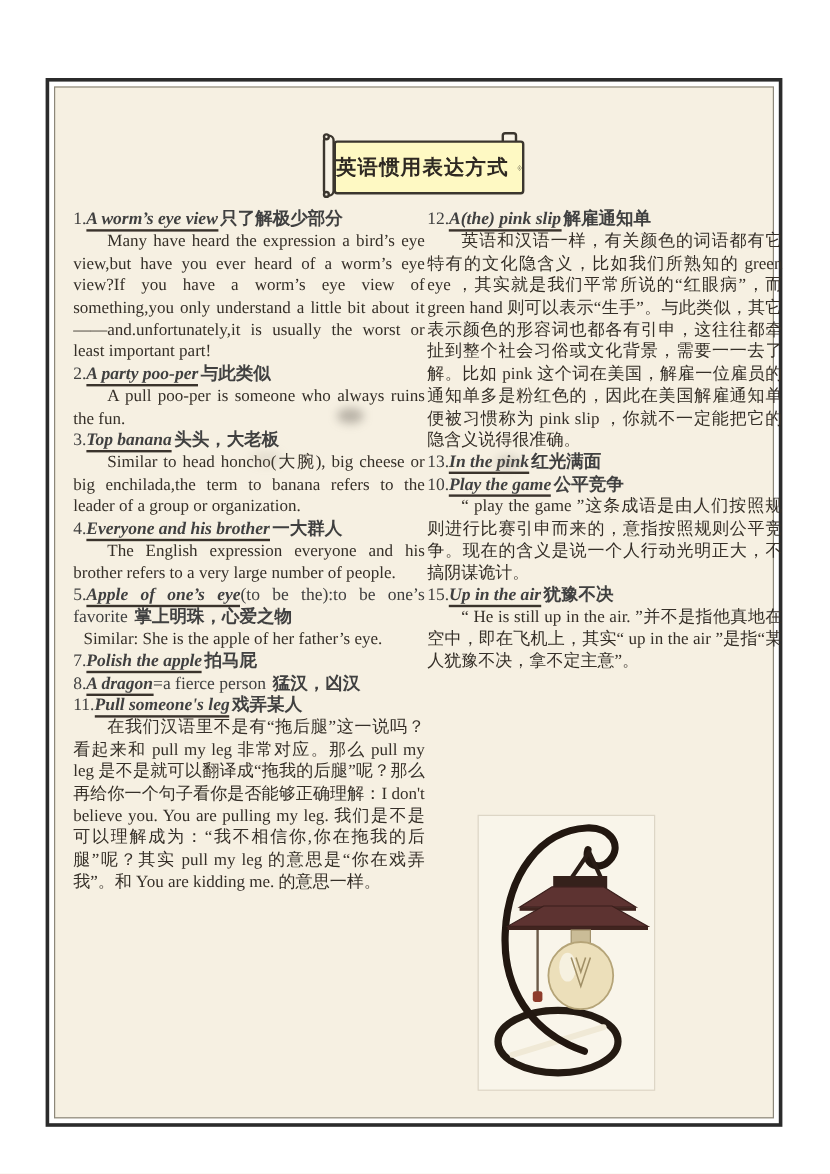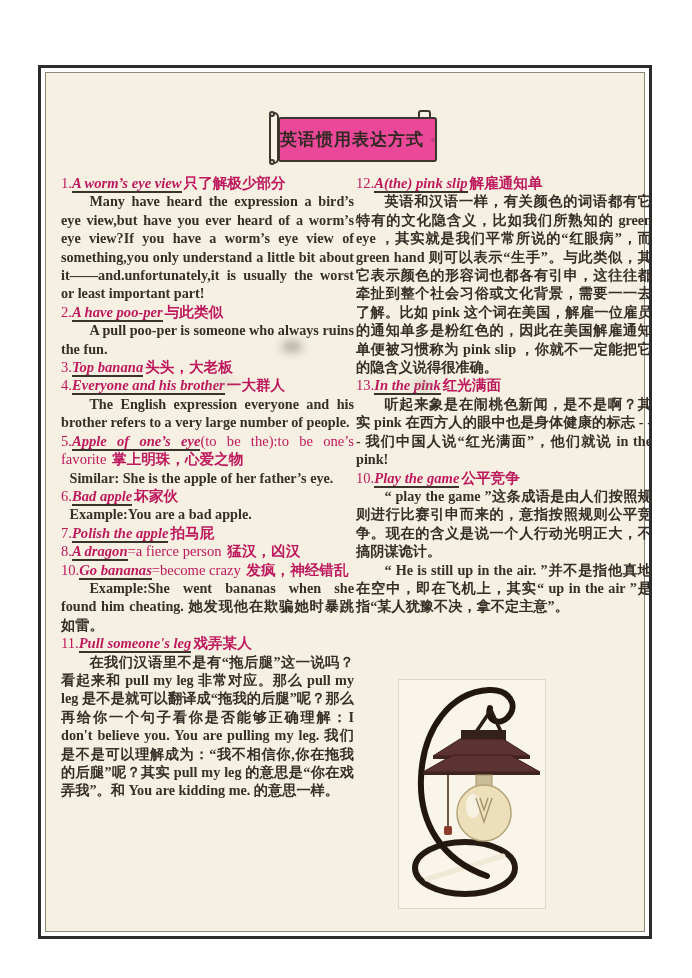--- a/index.html
+++ b/index.html
@@ -13,45 +13,45 @@
     box-sizing:border-box;border:3px solid #2b2b2b;background:#ffffff;
   }
   .inner{
     position:absolute;left:4px;top:4px;right:4px;bottom:4px;
     border:1px solid #8d877a;background:#f6f0e2;
   }
   
   .banner{position:absolute;left:228px;top:44px;width:170px;height:52px;}
   .banner-box{
     position:absolute;left:9px;top:5px;right:2px;bottom:2px;
-    background:#ec4899;border:2px solid #3b362e;border-radius:3px;
+    background:#fef9c3;border:2px solid #3b362e;border-radius:3px;
     display:flex;align-items:center;justify-content:center;gap:7px;
   }
   .banner-roll{
     position:absolute;left:0;top:0;width:10px;height:52px;
     box-sizing:border-box;border:2px solid #3b362e;border-radius:5px;background:#f8f3e6;
   }
   .curl{position:absolute;width:6px;height:6px;box-sizing:border-box;
     border:2px solid #3b362e;border-radius:50%;background:#f8f3e6;}
   .curl.top{left:-2px;top:-3px;} .curl.bot{left:-2px;bottom:-3px;}
   .banner-tab{
     position:absolute;right:8px;top:-2px;width:13px;height:10px;box-sizing:border-box;
     border:2px solid #3b362e;border-radius:3px 3px 0 0;background:#f8f3e6;
   }
   .banner-text{font-weight:bold;font-size:17px;letter-spacing:1px;color:#2e2922;white-space:nowrap;}
   
   .col{position:absolute;top:106px;font-size:14.2px;line-height:18.4px;text-align:justify;}
   #col-left{left:20px;width:293px;}
   #col-right{left:315px;width:296px;}
-  .head{font-size:14.6px;color:#be185d;}
+  .head{font-size:14.6px;color:#404040;}
   .num{font-style:normal;}
   .en{font-weight:bold;font-style:italic;border-bottom:2px solid #3a332c;padding-bottom:0px;}
   .mid{font-weight:normal;}
   .cn{font-weight:bold;margin-left:2px;}
-  .para{margin:0;font-weight:bold;}
+  .para{margin:0;}
   .para.ind{text-indent:2em;}
   .para.small{text-indent:0.6em;}
   
   .photo{
     position:absolute;left:358px;top:612px;width:146px;height:228px;
     background:#f9f5ea;box-shadow:0 0 0 1px rgba(190,182,165,0.45);
   }
   .photo svg{display:block;}
   
   .smudge{position:absolute;border-radius:50%;filter:blur(4px);pointer-events:none;}
@@ -80,79 +80,72 @@
     </div>
   </div>
 
   <div class="col" id="col-left">
   <div class="item">
     <div class="head"><span class="num">1.</span><span class="en">A worm’s eye view</span><span class="mid"></span><span class="cn">只了解极少部分</span></div>
   <div class="para ind">Many have heard the expression a bird’s eye view,but have you ever heard of a worm’s eye view?If you have a worm’s eye view of something,you only understand a little bit about it——and.unfortunately,it is usually the worst or least important part!</div>
       </div>
 
   <div class="item">
-    <div class="head"><span class="num">2.</span><span class="en">A have poo-per</span><span class="mid"></span><span class="cn">与此类似</span></div>
+    <div class="head"><span class="num">2.</span><span class="en">A party poo-per</span><span class="mid"></span><span class="cn">与此类似</span></div>
   <div class="para ind">A pull poo-per is someone who always ruins the fun.</div>
       </div>
 
   <div class="item">
     <div class="head"><span class="num">3.</span><span class="en">Top banana</span><span class="mid"></span><span class="cn">头头，大老板</span></div>
+  <div class="para ind">Similar to head honcho(大腕), big cheese or big enchilada,the term to banana refers to the leader of a group or organization.</div>
       </div>
 
   <div class="item">
     <div class="head"><span class="num">4.</span><span class="en">Everyone and his brother</span><span class="mid"></span><span class="cn">一大群人</span></div>
   <div class="para ind">The English expression everyone and his brother refers to a very large number of people.</div>
       </div>
 
   <div class="item">
     <div class="head"><span class="num">5.</span><span class="en">Apple of one’s eye</span><span class="mid">(to be the):to be one’s favorite </span><span class="cn">掌上明珠，心爱之物</span></div>
   <div class="para small">Similar: She is the apple of her father’s eye.</div>
       </div>
 
-  <div class="item">
-    <div class="head"><span class="num">6.</span><span class="en">Bad apple</span><span class="mid"></span><span class="cn">坏家伙</span></div>
-  <div class="para small">Example:You are a bad apple.</div>
-      </div>
 
   <div class="item">
     <div class="head"><span class="num">7.</span><span class="en">Polish the apple</span><span class="mid"></span><span class="cn">拍马屁</span></div>
   </div>
 
   <div class="item">
     <div class="head"><span class="num">8.</span><span class="en">A dragon</span><span class="mid">=a fierce person </span><span class="cn">猛汉，凶汉</span></div>
   </div>
 
 
-  <div class="item">
-    <div class="head"><span class="num">10.</span><span class="en">Go bananas</span><span class="mid">=become crazy </span><span class="cn">发疯，神经错乱</span></div>
-  <div class="para ind">Example:She went bananas when she found him cheating. 她发现他在欺骗她时暴跳如雷。</div>
-      </div>
 
   <div class="item">
     <div class="head"><span class="num">11.</span><span class="en">Pull someone's leg</span><span class="mid"></span><span class="cn">戏弄某人</span></div>
   <div class="para ind">在我们汉语里不是有“拖后腿”这一说吗？看起来和 pull my leg 非常对应。那么 pull my leg 是不是就可以翻译成“拖我的后腿”呢？那么再给你一个句子看你是否能够正确理解：I don't believe you. You are pulling my leg. 我们是不是可以理解成为：“我不相信你,你在拖我的后腿”呢？其实 pull my leg 的意思是“你在戏弄我”。和 You are kidding me. 的意思一样。</div>
       </div>
 </div>
   <div class="col" id="col-right">
   <div class="item">
     <div class="head"><span class="num">12.</span><span class="en">A(the) pink slip</span><span class="mid"></span><span class="cn">解雇通知单</span></div>
   <div class="para ind">英语和汉语一样，有关颜色的词语都有它特有的文化隐含义，比如我们所熟知的 green eye ，其实就是我们平常所说的“红眼病”，而 green hand 则可以表示“生手”。与此类似，其它表示颜色的形容词也都各有引申，这往往都牵扯到整个社会习俗或文化背景，需要一一去了解。比如 pink 这个词在美国，解雇一位雇员的通知单多是粉红色的，因此在美国解雇通知单便被习惯称为 pink slip ，你就不一定能把它的隐含义说得很准确。</div>
       </div>
 
   <div class="item">
     <div class="head"><span class="num">13.</span><span class="en">In the pink</span><span class="mid"></span><span class="cn">红光满面</span></div>
-  <div class="para ind">听起来象是在闹桃色新闻，是不是啊？其实 pink 在西方人的眼中也是身体健康的标志 - - -  我们中国人说“红光满面”，他们就说 in the pink!</div>
       </div>
 
   <div class="item">
     <div class="head"><span class="num">10.</span><span class="en">Play the game</span><span class="mid"></span><span class="cn">公平竞争</span></div>
   <div class="para ind">“ play the game ”这条成语是由人们按照规则进行比赛引申而来的，意指按照规则公平竞争。现在的含义是说一个人行动光明正大，不搞阴谋诡计。</div>
       </div>
 
   <div class="item">
+    <div class="head"><span class="num">15.</span><span class="en">Up in the air</span><span class="mid"></span><span class="cn">犹豫不决</span></div>
   <div class="para ind">“ He is still up in the air. ”并不是指他真地在空中，即在飞机上，其实“ up in the air ”是指“某人犹豫不决，拿不定主意”。</div>
       </div>
 </div>
 
   <div class="photo">
     <svg width="146" height="228" viewBox="0 0 146 228">
 
       <ellipse cx="66" cy="188" rx="50" ry="26" fill="none" stroke="#241a12" stroke-width="6"></ellipse>
 
       <line x1="28" y1="199" x2="104" y2="176" stroke="#f0e9d6" stroke-width="5" stroke-linecap="round"></line>

